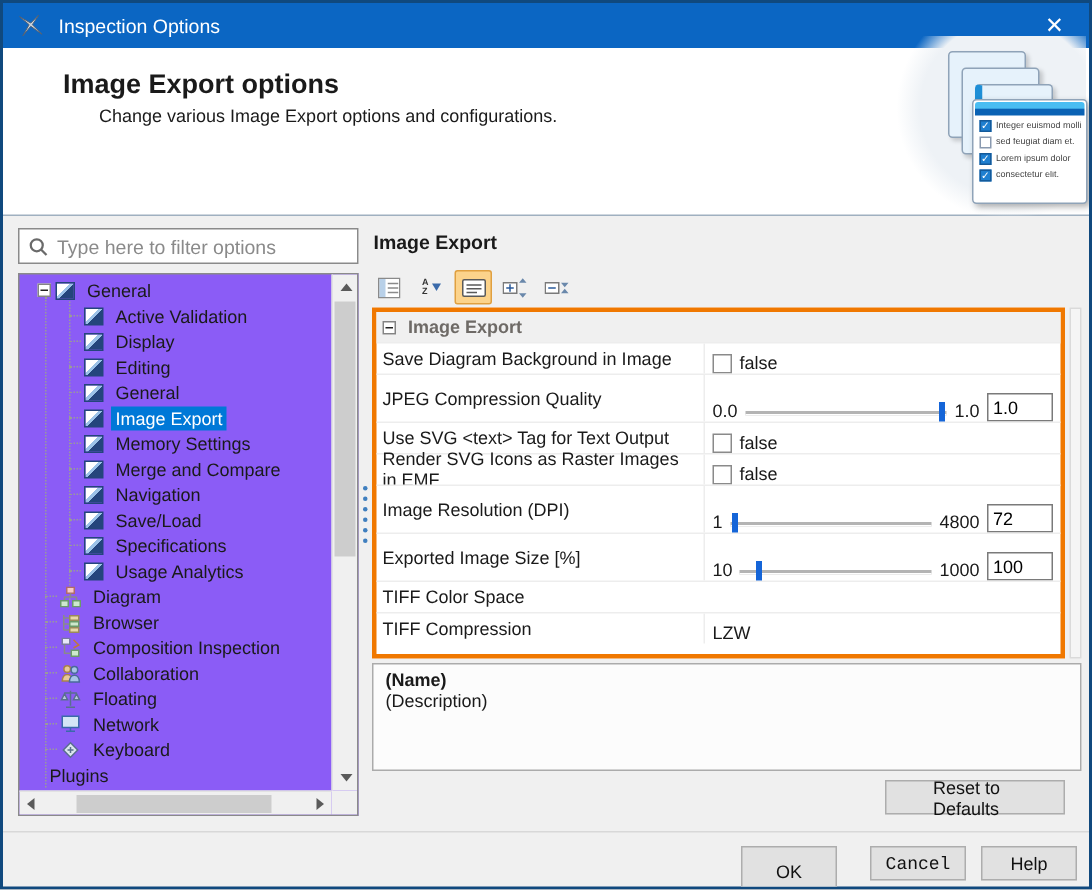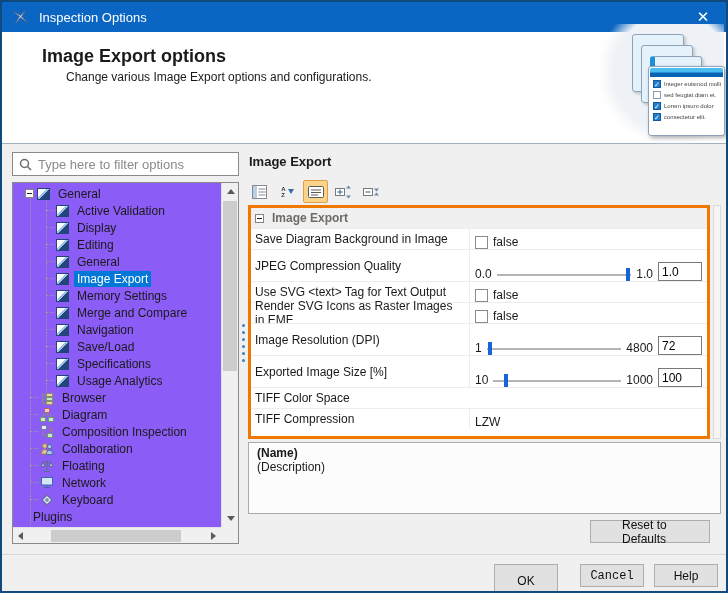--- a/index.html
+++ b/index.html
@@ -240,36 +240,36 @@
       </div>
       <div class="trow child">
         <span class="stub"></span>
         <span class="pic-icon"></span>
         <span class="tlabel">Usage Analytics</span>
       </div>
 
       <div class="trow top">
         <span class="stub"></span>
         <svg class="tsvg" width="14" height="14">
+          <rect x="4.5" y="0.5" width="5" height="4" fill="#f6caca" stroke="#b06a6a"></rect>
+          <path d="M7 4.5v2.5M3 7h8M3 7v2.5M11 7v2.5" stroke="#8a8a8a" fill="none"></path>
+          <rect x="0.5" y="9.5" width="5" height="4" fill="#cde8cd" stroke="#6a9a6a"></rect>
+          <rect x="8.5" y="9.5" width="5" height="4" fill="#cde8cd" stroke="#6a9a6a"></rect>
+        </svg>
+        <span class="tlabel">Diagram</span>
+      </div>
+      <div class="trow top">
+        <span class="stub"></span>
+        <svg class="tsvg" width="14" height="14">
           <path d="M2.5 2v10M2.5 4h3.5M2.5 8h3.5M2.5 12h3.5" stroke="#8a8a8a" fill="none"></path>
           <rect x="6.5" y="2.5" width="6" height="3" fill="#e8d8a8" stroke="#9a8a5a"></rect>
           <rect x="6.5" y="6.5" width="6" height="3" fill="#cde8cd" stroke="#6a9a6a"></rect>
           <rect x="6.5" y="10.5" width="6" height="3" fill="#e8d8a8" stroke="#9a8a5a"></rect>
         </svg>
         <span class="tlabel">Browser</span>
-      </div>
-      <div class="trow top">
-        <span class="stub"></span>
-        <svg class="tsvg" width="14" height="14">
-          <rect x="4.5" y="0.5" width="5" height="4" fill="#f6caca" stroke="#b06a6a"></rect>
-          <path d="M7 4.5v2.5M3 7h8M3 7v2.5M11 7v2.5" stroke="#8a8a8a" fill="none"></path>
-          <rect x="0.5" y="9.5" width="5" height="4" fill="#cde8cd" stroke="#6a9a6a"></rect>
-          <rect x="8.5" y="9.5" width="5" height="4" fill="#cde8cd" stroke="#6a9a6a"></rect>
-        </svg>
-        <span class="tlabel">Diagram</span>
       </div>
       <div class="trow top">
         <span class="stub"></span>
         <svg class="tsvg" width="14" height="14">
           <path d="M3 4.5v6h4" stroke="#8a8a8a" fill="none"></path>
           <rect x="1.5" y="0.5" width="5" height="4" fill="#e8e8f8" stroke="#7a7aa0"></rect>
           <rect x="7.5" y="8.5" width="5" height="4" fill="#cde8cd" stroke="#6a9a6a"></rect>
           <path d="M9 1.5l3.5 3.5-3.5 2" stroke="#c07a3a" fill="none"></path>
         </svg>
         <span class="tlabel">Composition Inspection</span>

